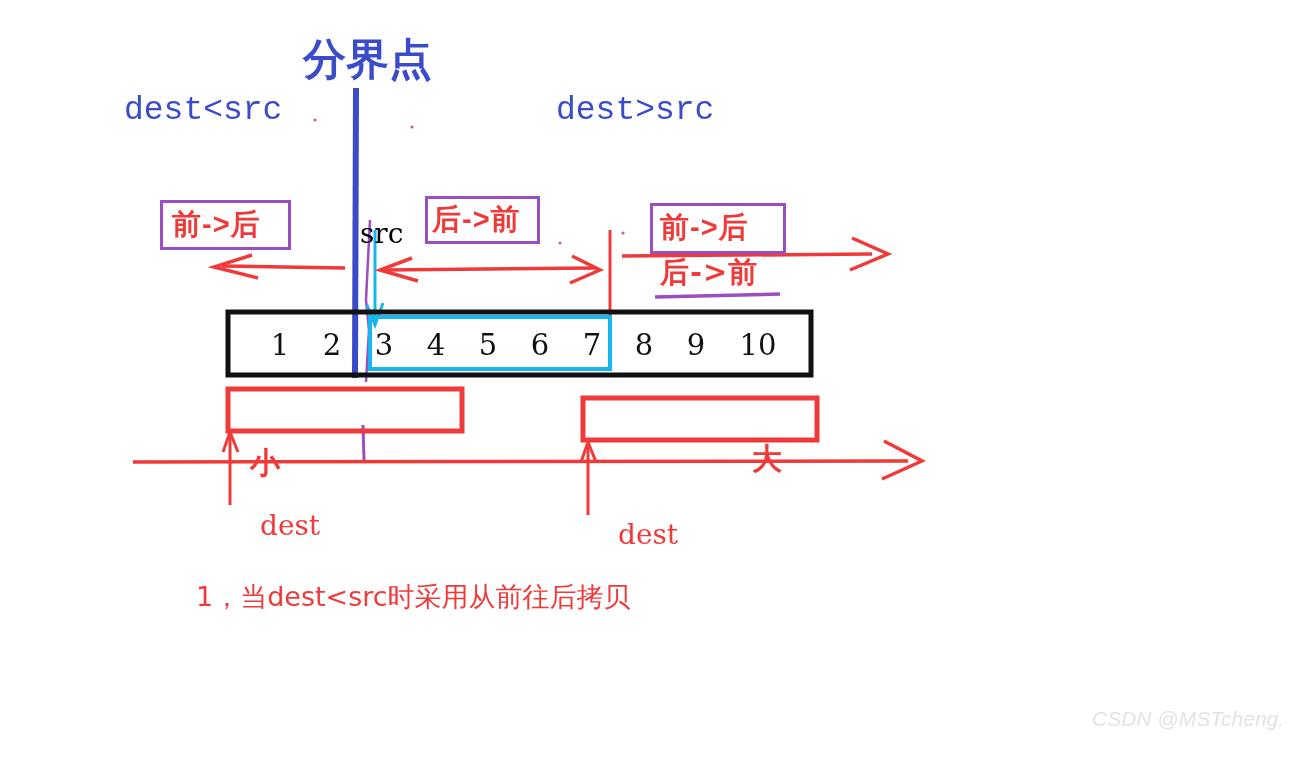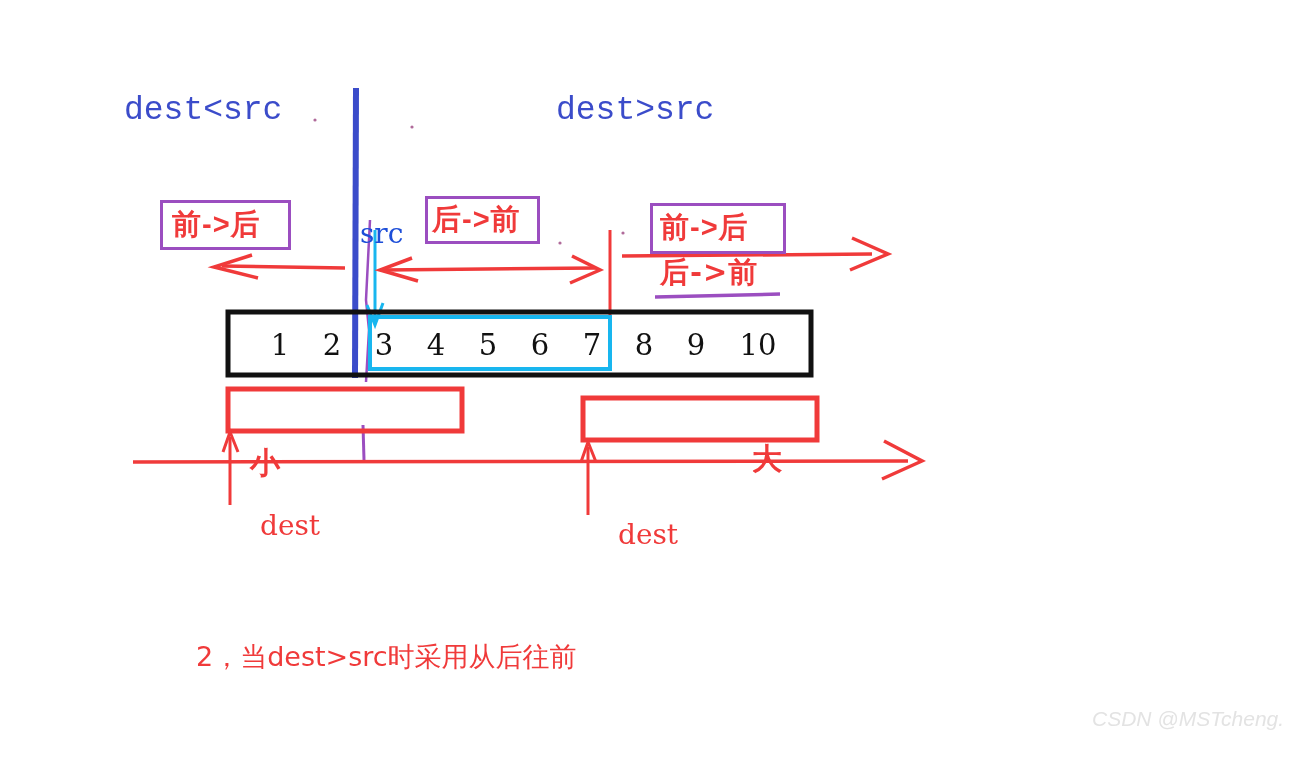--- a/index.html
+++ b/index.html
@@ -49,21 +49,21 @@
     letter-spacing: 1px;
   }
   .boxlabel-plain {
     color: #f03a3a;
     font-family: "DejaVu Serif", serif;
     font-size: 29px;
     font-weight: 600;
     letter-spacing: 1px;
   }
   .src-label {
-    color: #1d4ed8;
+    color: #000000;
     font-family: "DejaVu Serif", serif;
     font-size: 28px;
     text-align: center;
   }
   .cellnum {
     position: absolute;
     color: #111111;
     font-family: "DejaVu Serif", serif;
     font-size: 29px;
     text-align: center;
@@ -147,20 +147,21 @@
     <circle cx="315" cy="120" r="1.6" fill="#b06a9a"></circle>
     <circle cx="412" cy="127" r="1.6" fill="#b06a9a"></circle>
     <circle cx="560" cy="243" r="1.6" fill="#b06a9a"></circle>
     <circle cx="623" cy="233" r="1.6" fill="#b06a9a"></circle>
   </svg>
 
   <div class="pbox" style="left:160px; top:200px; width:131px; height:50px;"></div>
   <div class="pbox" style="left:425px; top:196px; width:115px; height:48px;"></div>
   <div class="pbox" style="left:650px; top:203px; width:136px; height:51px;"></div>
 
+  <div class="txt blue-head" style="left:303px; top:38px;">分界点</div>
 
   <div class="txt blue-label" style="left:124px; top:94px;">dest&lt;src</div>
 
   <div class="txt blue-label" style="left:556px; top:94px;">dest&gt;src</div>
 
   <div class="txt boxlabel" style="left:172px; top:210px;">前-&gt;后</div>
 
   <div class="txt boxlabel" style="left:432px; top:205px;">后-&gt;前</div>
 
   <div class="txt boxlabel" style="left:660px; top:213px;">前-&gt;后</div>
@@ -181,18 +182,18 @@
   <div class="cellnum" style="left:730px; top:328px; width:56px;">10</div>
 
   <div class="txt cn-axis" style="left:250px; top:448px;">小</div>
 
   <div class="txt cn-axis" style="left:752px; top:444px;">大</div>
 
   <div class="txt dest-label" style="left:224px; top:512px;">dest</div>
 
   <div class="txt dest-label" style="left:582px; top:521px;">dest</div>
 
+  <div class="txt note" style="left:196px; top:583px;">1，当dest&lt;src时采用从前往后拷贝</div>
 
-  <div class="txt note" style="left:196px; top:643px;">2，当dest&gt;src时采用从后往前</div>
 
   <div class="txt watermark" style="left:1092px; top:708px;font-style:italic;">CSDN @MSTcheng.</div>
 
 </div>
 
 </body></html>

